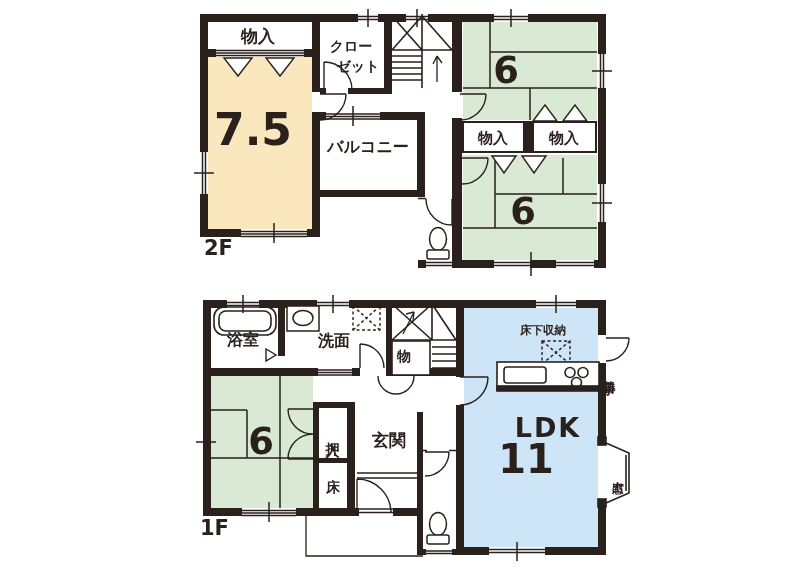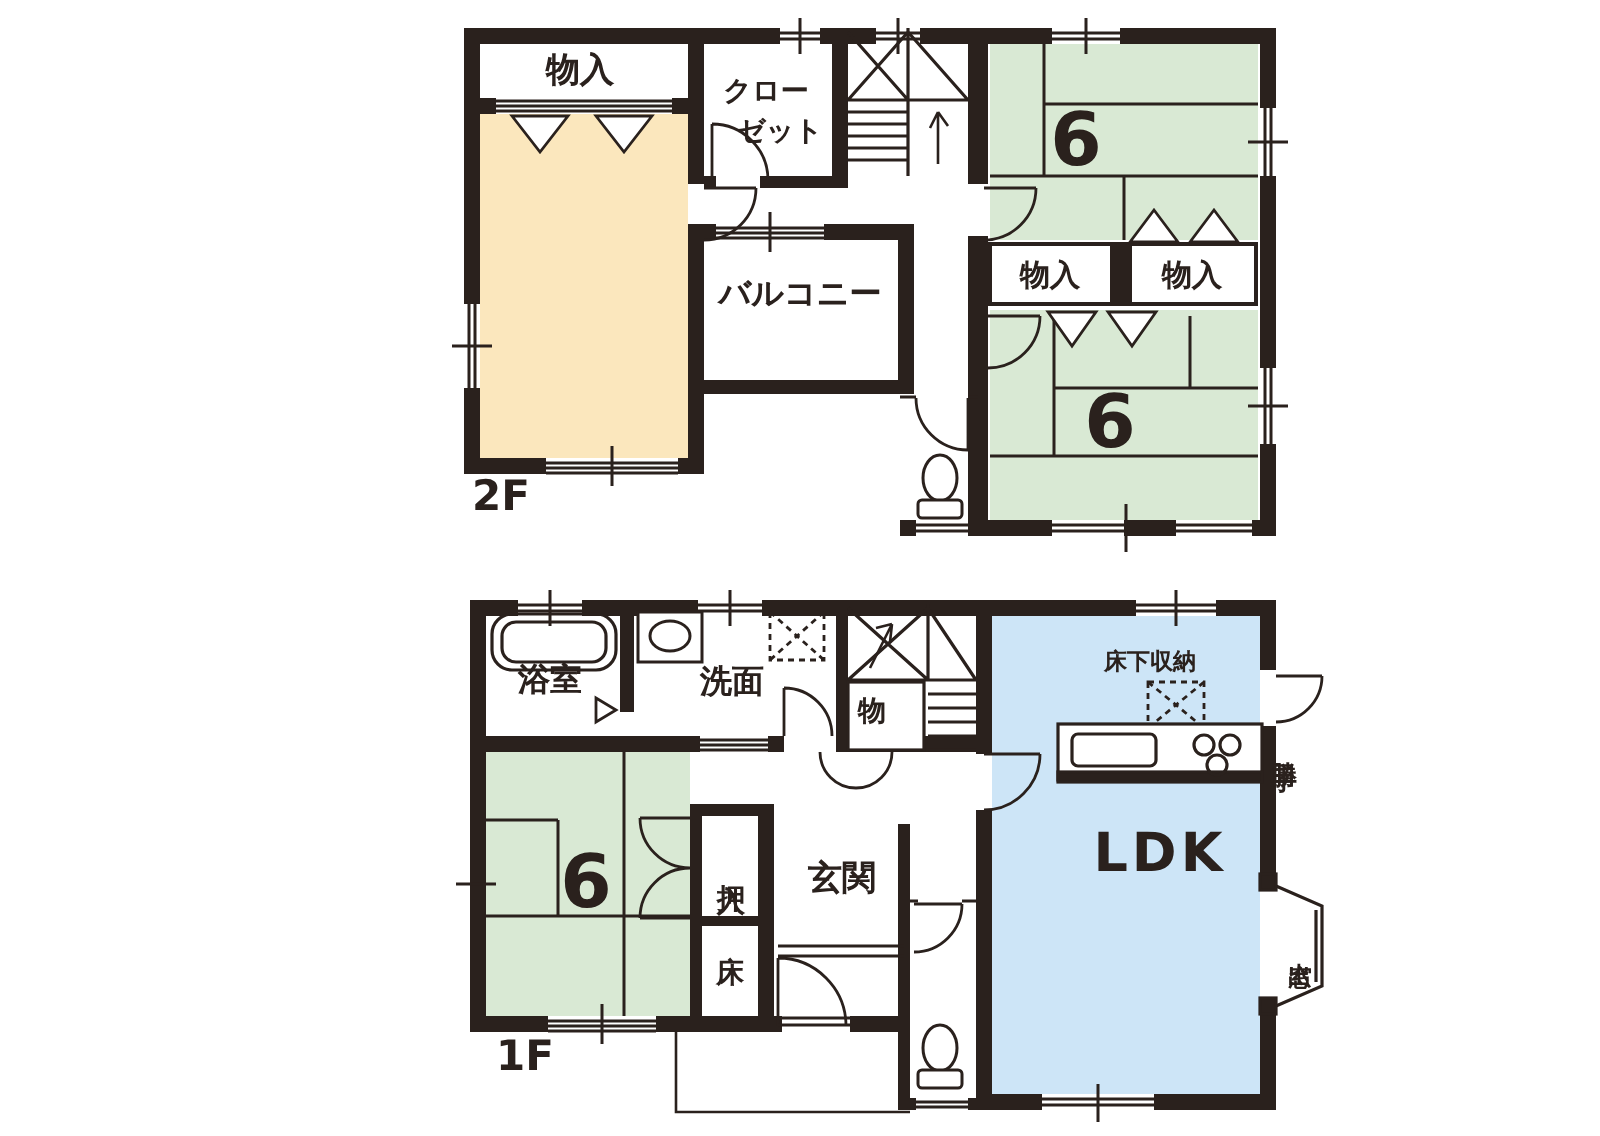--- a/index.html
+++ b/index.html
@@ -1,17 +1,17 @@
 <!DOCTYPE html>
 <html><head>
 <meta charset="utf-8">
 <style>
   html,body{margin:0;padding:0;background:#ffffff;}
   #canvas{position:relative;width:710px;height:568px;background:#fff;overflow:hidden;
-          font-family:"DejaVu Sans","Liberation Sans",sans-serif;color:var(--ink,#2a211d);margin-left:32px;}
+          font-family:"DejaVu Sans","Liberation Sans",sans-serif;color:var(--ink,#2a211d);}
   .fill{position:absolute;z-index:1;}
   .wall{position:absolute;background:var(--wall,#2a211d);z-index:2;}
   .win{position:absolute;background:#fff;z-index:3;}
   .box{position:absolute;background:#fff;border:2px solid var(--ink,#2a211d);box-sizing:border-box;z-index:3;}
   svg.overlay{position:absolute;left:0;top:0;z-index:10;pointer-events:none;}
   svg.overlay *{stroke:var(--ink,#2a211d);}
   .lbl{position:absolute;z-index:20;font-weight:bold;white-space:nowrap;
        transform:translate(-50%,-50%);line-height:1;}
   .lbl.corner{transform:none;}
   .vert{writing-mode:vertical-rl;text-orientation:upright;letter-spacing:1px;}
@@ -212,33 +212,35 @@
       <path d="M306,516 V556 H423"></path>
     </g>
     <g stroke-width="1.5">
       <path d="M418,198.5 H426 M452,198.5 H457 M423,450.5 H427 M449,450.5 H457"></path>
     </g>
   </svg>
 
   <div class="lbl" style="left:258px;top:36px;font-size:17px;">物入</div>
   <div class="lbl" style="left:351px;top:46px;font-size:14px;">クロー</div>
   <div class="lbl" style="left:358px;top:66px;font-size:14px;">ゼット</div>
+  <div class="lbl num" style="left:253px;top:130px;font-size:44px;">7.5</div>
   <div class="lbl" style="left:368px;top:147px;font-size:16px;">バルコニー</div>
   <div class="lbl num" style="left:506px;top:70px;font-size:37px;">6</div>
   <div class="lbl" style="left:493px;top:138px;font-size:15px;">物入</div>
   <div class="lbl" style="left:564px;top:138px;font-size:15px;">物入</div>
   <div class="lbl num" style="left:523px;top:211px;font-size:37px;">6</div>
   <div class="lbl corner" style="left:204px;top:238px;font-size:21px;">2F</div>
 
   <div class="lbl" style="left:243px;top:340px;font-size:16px;">浴室</div>
   <div class="lbl" style="left:334px;top:341px;font-size:16px;">洗面</div>
   <div class="lbl" style="left:404px;top:356px;font-size:14px;">物</div>
   <div class="lbl" style="left:543px;top:331px;font-size:11.5px;">床下収納</div>
   <div class="lbl vert" style="left:609px;top:372px;font-size:13px;">勝手口</div>
   <div class="lbl" style="left:548px;top:427px;font-size:27px;font-weight:600;letter-spacing:2px;">LDK</div>
+  <div class="lbl num" style="left:526px;top:459px;font-size:40px;">11</div>
   <div class="lbl" style="left:389px;top:440px;font-size:17px;">玄関</div>
   <div class="lbl vert" style="left:333px;top:432px;font-size:14px;">押入</div>
   <div class="lbl" style="left:333px;top:487px;font-size:14px;">床</div>
   <div class="lbl num" style="left:261px;top:441px;font-size:37px;">6</div>
   <div class="lbl vert" style="left:618px;top:472px;font-size:12px;">出窓</div>
-  <div class="lbl corner" style="left:216px;top:518px;font-size:21px;">1F</div>
+  <div class="lbl corner" style="left:200px;top:518px;font-size:21px;">1F</div>
 
 </div>
 
 </body></html>

